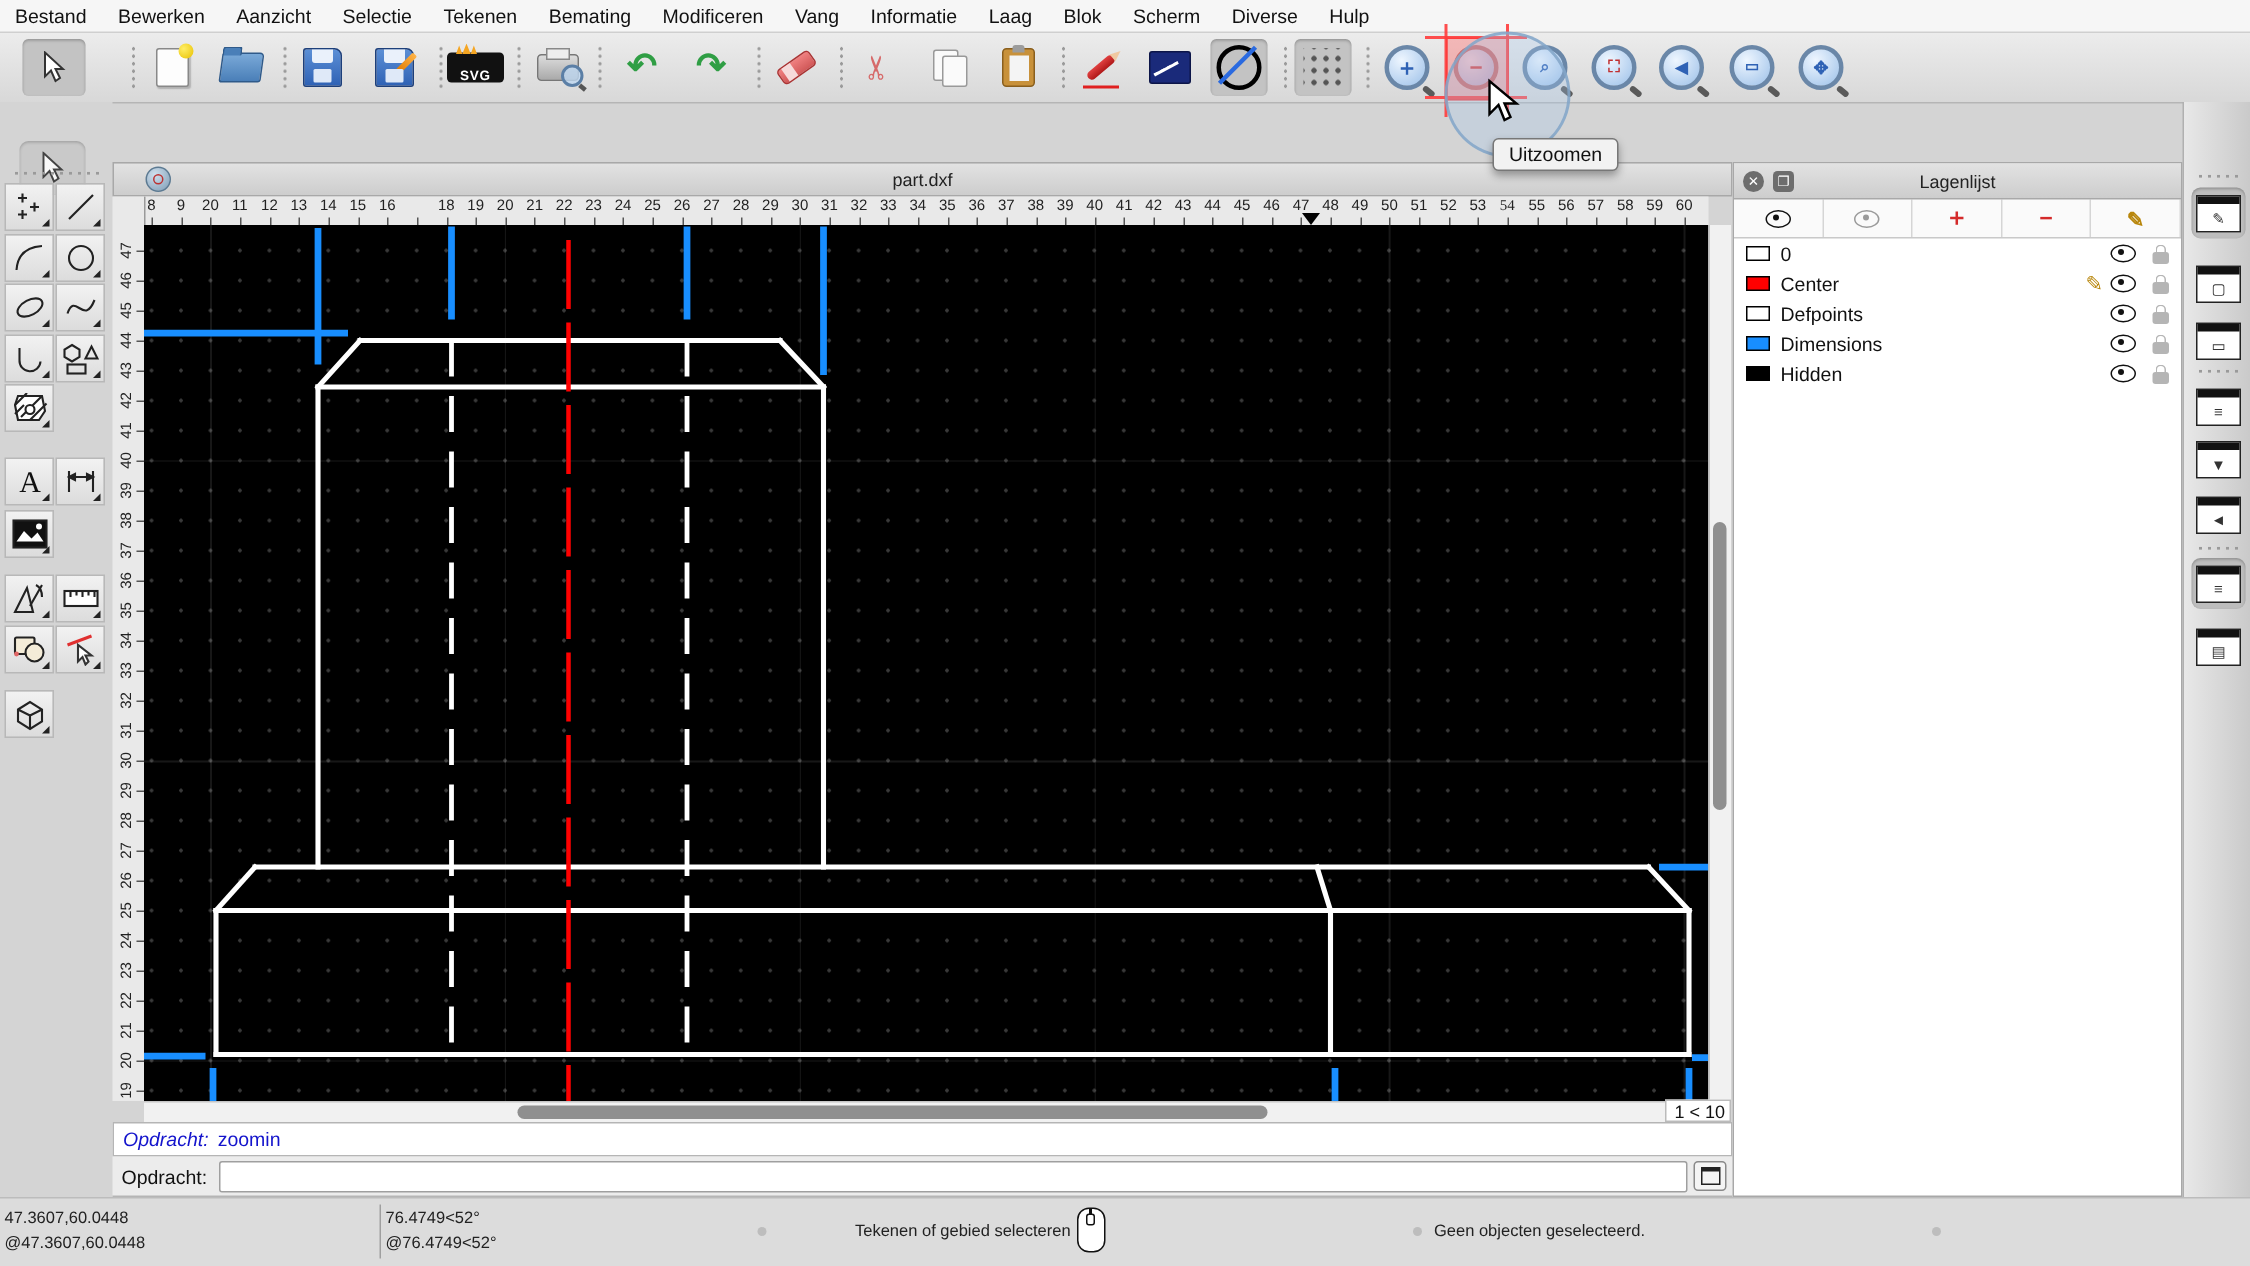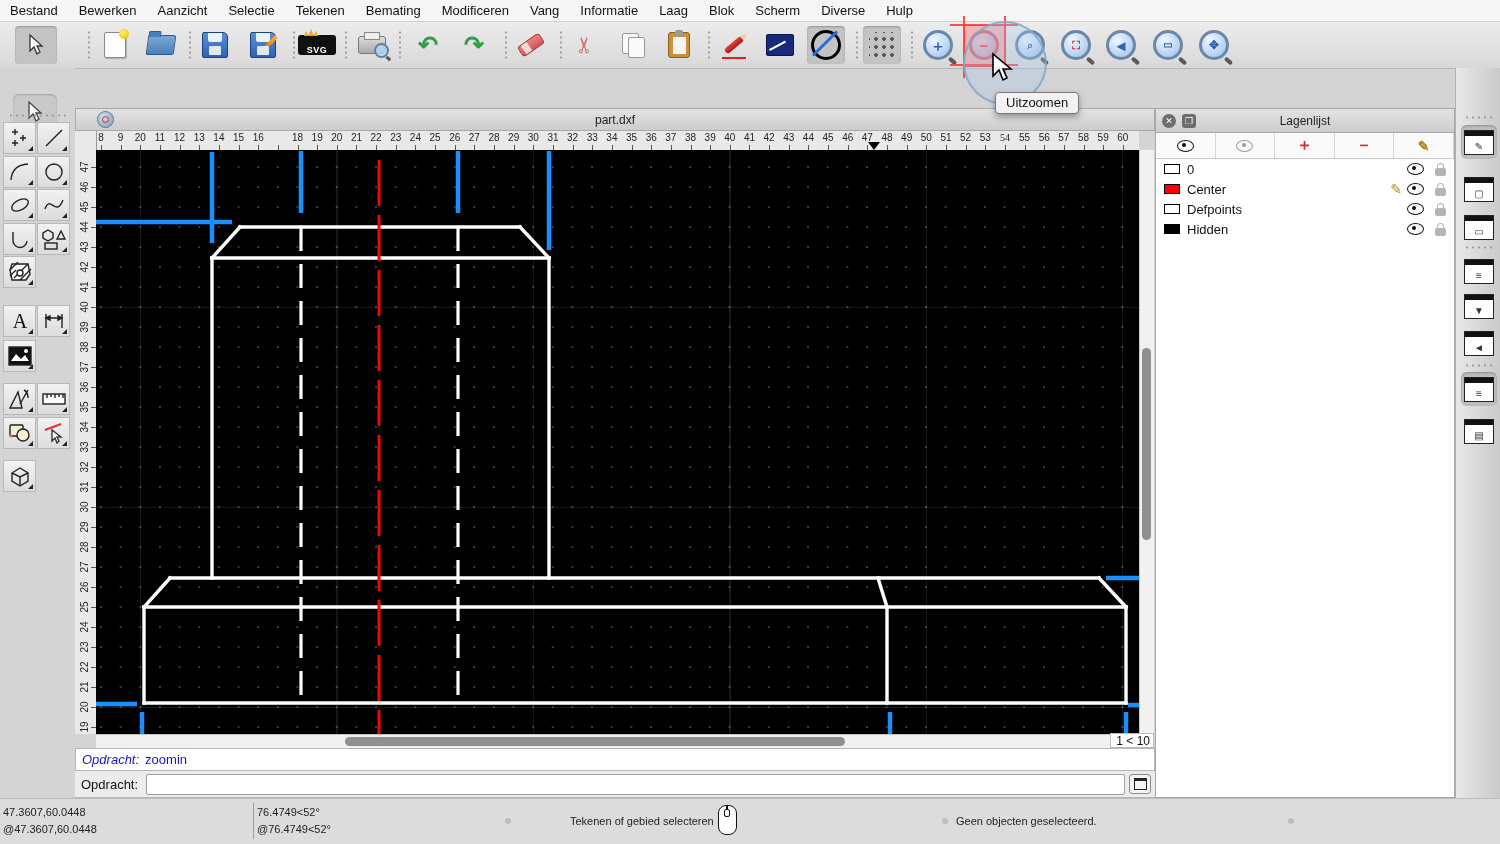--- a/index.html
+++ b/index.html
@@ -661,20 +661,30 @@
           <span class="swatch" style="background: rgb(255, 255, 255);"></span>
           <span>Defpoints</span>
           <span class="r-ic" style="right: 30px;">
             <span class="eye"></span>
           </span>
           <span class="r-ic" style="right: 8px;">
             <span class="lock"></span>
           </span>
         </div>
         <div class="lrow">
+          <span class="swatch" style="background: rgb(24, 142, 255);"></span>
+          <span>Dimensions</span>
+          <span class="r-ic" style="right: 30px;">
+            <span class="eye"></span>
+          </span>
+          <span class="r-ic" style="right: 8px;">
+            <span class="lock"></span>
+          </span>
+        </div>
+        <div class="lrow">
           <span class="swatch" style="background: rgb(0, 0, 0);"></span>
           <span>Hidden</span>
           <span class="r-ic" style="right: 30px;">
             <span class="eye"></span>
           </span>
           <span class="r-ic" style="right: 8px;">
             <span class="lock"></span>
           </span>
         </div>
       </div>

